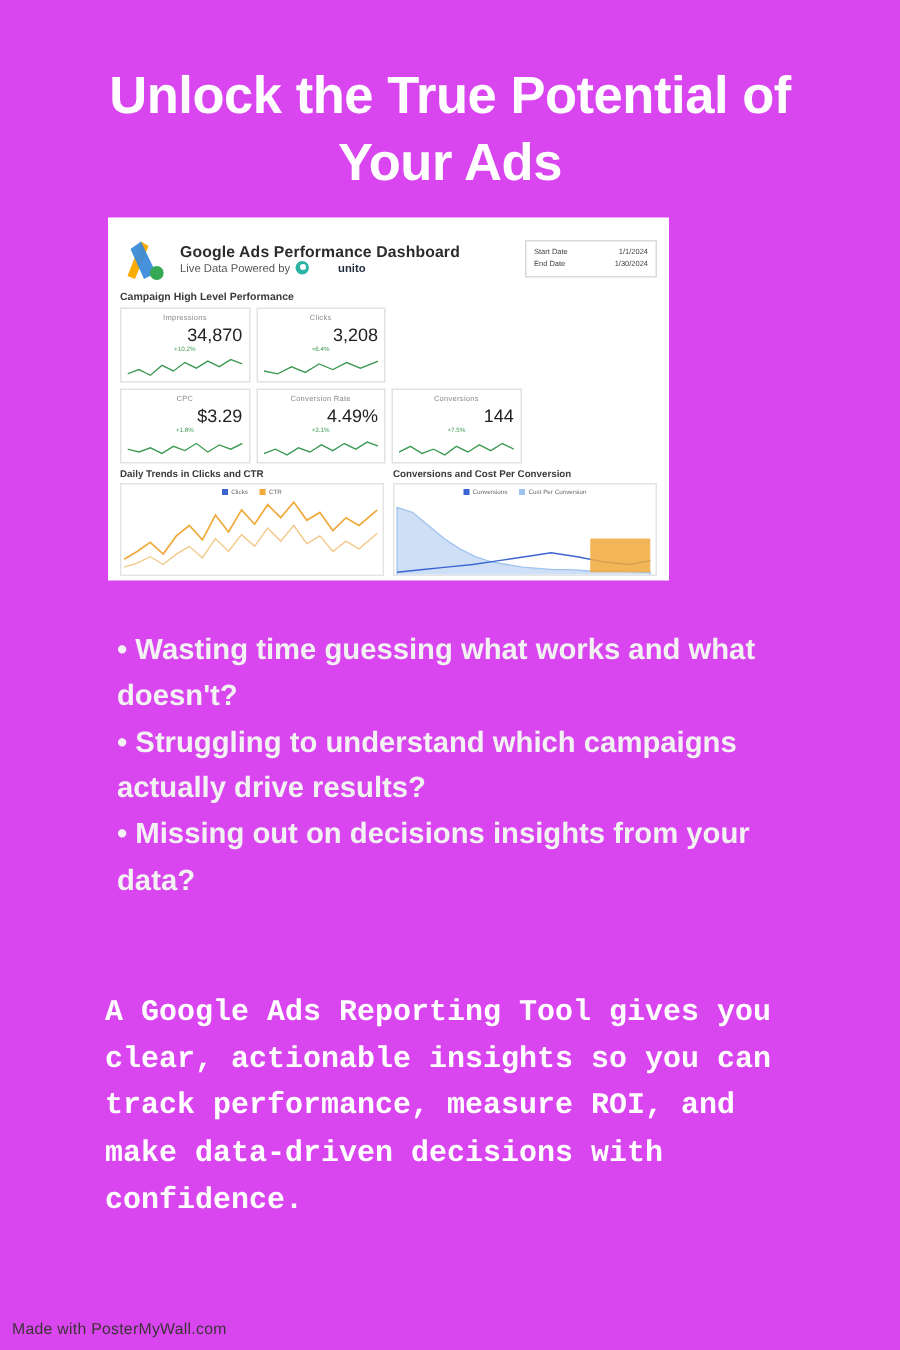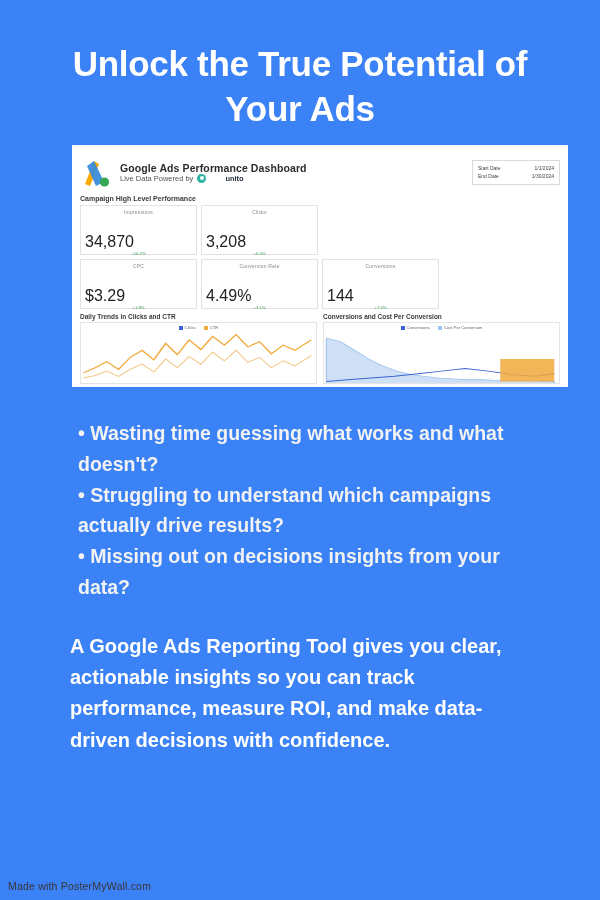--- a/index.html
+++ b/index.html
@@ -5,39 +5,39 @@
   * { box-sizing: border-box; margin: 0; padding: 0; }
   html, body {
     width: 600px; height: 900px;
     background: #241f20;
     font-family: "Liberation Sans", sans-serif;
     overflow: hidden;
   }
   .poster {
     position: relative;
     width: 600px; height: 900px;
-    background: #3b82f6;
+    background: #d946ef;
   }
 
   
   .headline {
     padding: 42px 50px 0 50px;
     text-align: center;
     color: #ffffff;
     font-size: 35px;
     font-weight: bold;
     line-height: 1.28;
     letter-spacing: -0.3px;
   }
 
   
   .shot {
     position: absolute;
     left: 72px; top: 145px;
-    width: 496px; height: 242px;
+    width: 374px; height: 242px;
     background: #ffffff;
     overflow: hidden;
   }
   .shot-head {
     display: flex; align-items: center;
     padding: 6px 8px 0 8px;
     height: 48px;
   }
   .glogo {
     width: 34px; height: 34px;
@@ -94,22 +94,22 @@
     background: #fff;
     padding: 3px 4px 0 4px;
     height: 50px;
     display: flex; flex-direction: column;
   }
   .kpi-title {
     font-size: 5px; color: #8a8a8a; text-align: center;
     letter-spacing: .2px;
   }
   .kpi-val {
-    font-size: 16px; color: #222; text-align: left;
-    margin-top: 18px; font-weight: normal;
+    font-size: 12px; color: #222; text-align: right;
+    margin-top: 1px; font-weight: normal;
   }
   .kpi-delta {
     font-size: 4.2px; color: #3c9a52; text-align: center;
   }
   .kpi-spark { flex: 1 1 auto; position: relative; }
   .kpi-spark svg { position: absolute; left: 0; bottom: 0; width: 100%; height: 100%; }
 
   .charts-row {
     display: grid;
     grid-template-columns: 1fr 1fr;
@@ -136,26 +136,27 @@
     color: #f2f2f2;
     font-size: 19.5px;
     font-weight: bold;
     line-height: 1.58;
   }
   .bullets p { margin: 0; }
 
   
   .para {
     position: absolute;
-    left: 70px; top: 631px;
+    left: 70px; top: 660px;
     width: 448px;
     color: #ffffff;
     font-size: 20px;
     font-weight: bold;
     line-height: 1.56;
+    font-family: Liberation Mono, monospace;
   }
 
   
   .watermark {
     position: absolute;
     left: 8px; bottom: 8px;
     font-size: 10.5px;
     color: #3a3435;
     letter-spacing: .2px;
   }

